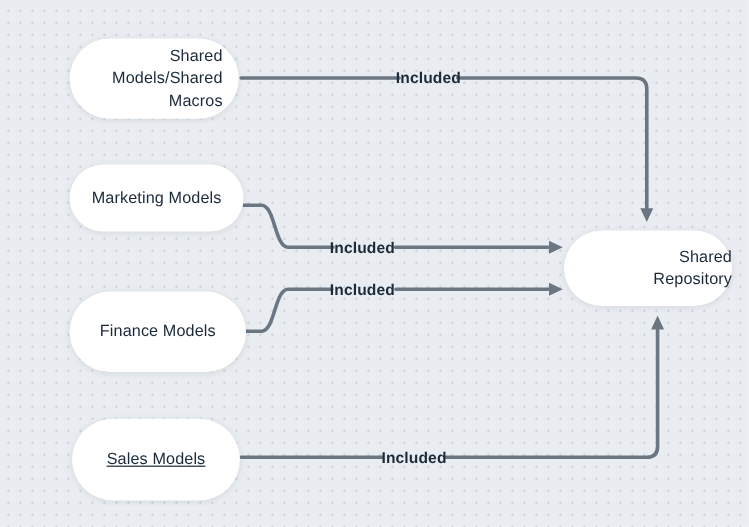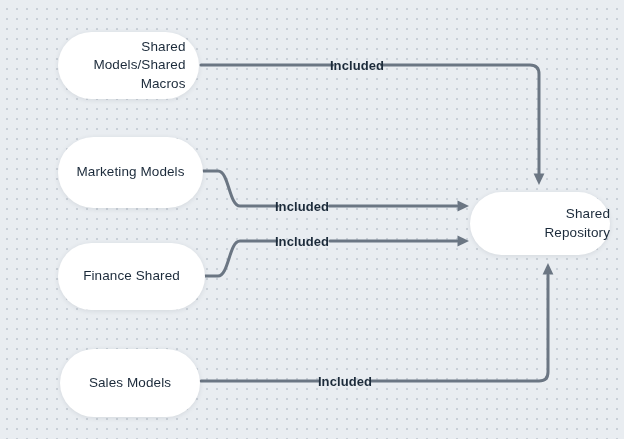--- a/index.html
+++ b/index.html
@@ -23,23 +23,23 @@
   .arrowhead{fill:#6b7683;stroke:none;}
   .node{
     position:absolute;display:flex;align-items:center;justify-content:center;
     background:#ffffff;border-radius:40px;
     box-shadow:0 1px 5px rgba(25,39,61,0.10);
     color:#1b2a3a;font-size:13.5px;font-weight:500;
     text-align:center;line-height:1.35;letter-spacing:0.1px;
   }
   .node-inner{max-width:114px;text-align:right;}
   .node-shared-macros{left:58px;top:32px;width:141px;height:67px;}
-  .node-marketing   {left:58px;top:137px;width:145px;height:71px;}
+  .node-marketing   {left:58px;top:137px;width:145px;height:56px;}
   .node-finance     {left:58px;top:243px;width:147px;height:67px;}
-  .node-sales       {left:60px;top:349px;width:140px;height:68px;}
+  .node-sales       {left:60px;top:349px;width:140px;height:68px;text-decoration:underline;}
   .node-repo        {left:470px;top:192px;width:140px;height:63px;}
   .edge-label{
     position:absolute;transform:translate(-50%,-50%);
     color:#1c2b3a;font-size:13px;font-weight:700;letter-spacing:0.1px;
     white-space:nowrap;
   }
   .edge-label-top      {left:357px;top:65px;}
   .edge-label-marketing{left:302px;top:206px;}
   .edge-label-finance  {left:302px;top:241px;}
   .edge-label-sales    {left:345px;top:381px;}
@@ -70,21 +70,21 @@
 
   <div class="node node-shared-macros">
     <span class="node-inner">Shared Models/Shared Macros</span>
   </div>
 
   <div class="node node-marketing">
     <span class="node-inner">Marketing Models</span>
   </div>
 
   <div class="node node-finance">
-    <span class="node-inner">Finance Shared</span>
+    <span class="node-inner">Finance Models</span>
   </div>
 
   <div class="node node-sales">
     <span class="node-inner">Sales Models</span>
   </div>
 
   <div class="node node-repo">
     <span class="node-inner" style="max-width:130px;margin-left:32px;">Shared Repository</span>
   </div>
 

